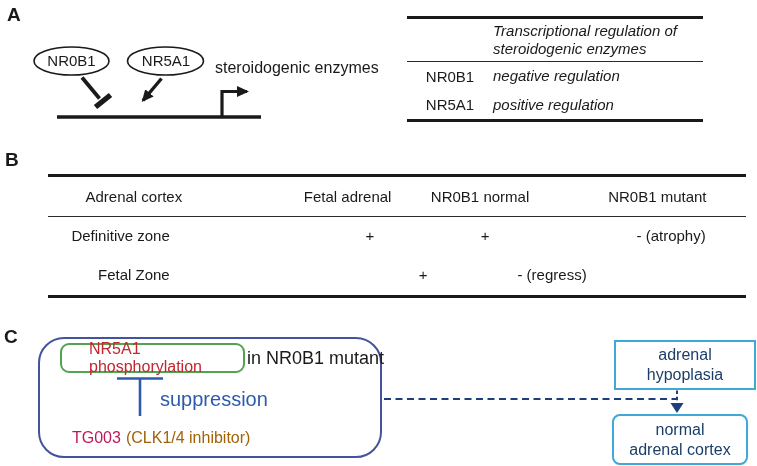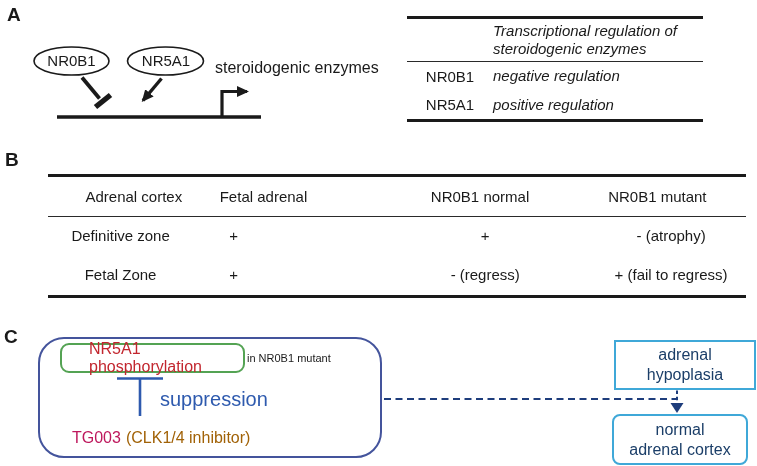--- a/index.html
+++ b/index.html
@@ -21,29 +21,29 @@
   .tableA .c1{width:86px;text-align:center;}
   .tableA .c2{flex:1;text-align:left;line-height:1.22;font-style:italic;}
   .tableA .trow{display:flex;align-items:center;height:29px;}
   .tableA .trow:last-child{height:28px;}
 
   
   .tableB{left:48px;top:174px;width:698px;border-top:3px solid #1a1a1a;border-bottom:3.5px solid #1a1a1a;font-size:15px;}
   .tableB .thead{display:flex;align-items:center;border-bottom:1.5px solid #2a2a2a;height:38.5px;}
   .tableB .trow{display:flex;align-items:center;height:39px;gap:36px;}
   .tableB .bc1{width:24.6%;text-align:center;}
-  .tableB .bc2{width:24.6%;text-align:left;}
+  .tableB .bc2{width:24.6%;text-align:right;}
   .tableB .bc3{width:25.4%;text-align:center;}
   .tableB .bc4{width:25.4%;text-align:center;}
 
   
   .roundbox{left:38px;top:337px;width:344px;height:121px;border:2px solid #44549c;border-radius:26px;box-sizing:border-box;}
   .greenbox{left:60px;top:343px;width:185px;height:30px;border:2px solid #54a353;border-radius:9px;box-sizing:border-box;
             display:flex;align-items:center;justify-content:center;color:#c2262e;font-size:16px;padding-left:27px;}
-  .in-mutant{left:247px;top:349px;font-size:11px;line-height:18px;}
+  .in-mutant{left:247px;top:349px;font-size:18px;line-height:18px;}
   .suppression{left:160px;top:390px;font-size:20px;line-height:18px;color:#2e5aae;}
   .drugline{left:72px;top:428px;font-size:16px;line-height:19px;}
   .drugline .drug{color:#be185d;}
   .drugline .note{color:#a16207;margin-left:5px;}
   .outbox{border:2px solid #3fa8d8;box-sizing:border-box;color:#1b3e68;font-size:16px;line-height:1.22;
           display:flex;flex-direction:column;align-items:center;justify-content:center;text-align:center;background:#fff;}
   .outbox1{left:614px;top:340px;width:142px;height:50px;}
   .outbox2{left:612px;top:414px;width:136px;height:51px;border-radius:8px;}
   .outbox span{display:block;}
 </style>
@@ -107,21 +107,20 @@
     <div class="trow">
       <div class="bc1">Definitive zone</div>
       <div class="bc2">+</div>
       <div class="bc3">+</div>
       <div class="bc4">- (atrophy)</div>
     </div>
     <div class="trow">
       <div class="bc1">Fetal Zone</div>
       <div class="bc2">+</div>
       <div class="bc3">- (regress)</div>
-      <div class="bc4">+ (fail to regress)</div>
     </div>
   </div>
 
   <div class="abs panel-label" style="left:4px;top:326px;">C</div>
 
   <div class="abs roundbox"></div>
 
   <div class="abs greenbox">
     <span>NR5A1 phosphorylation</span>
   </div>

